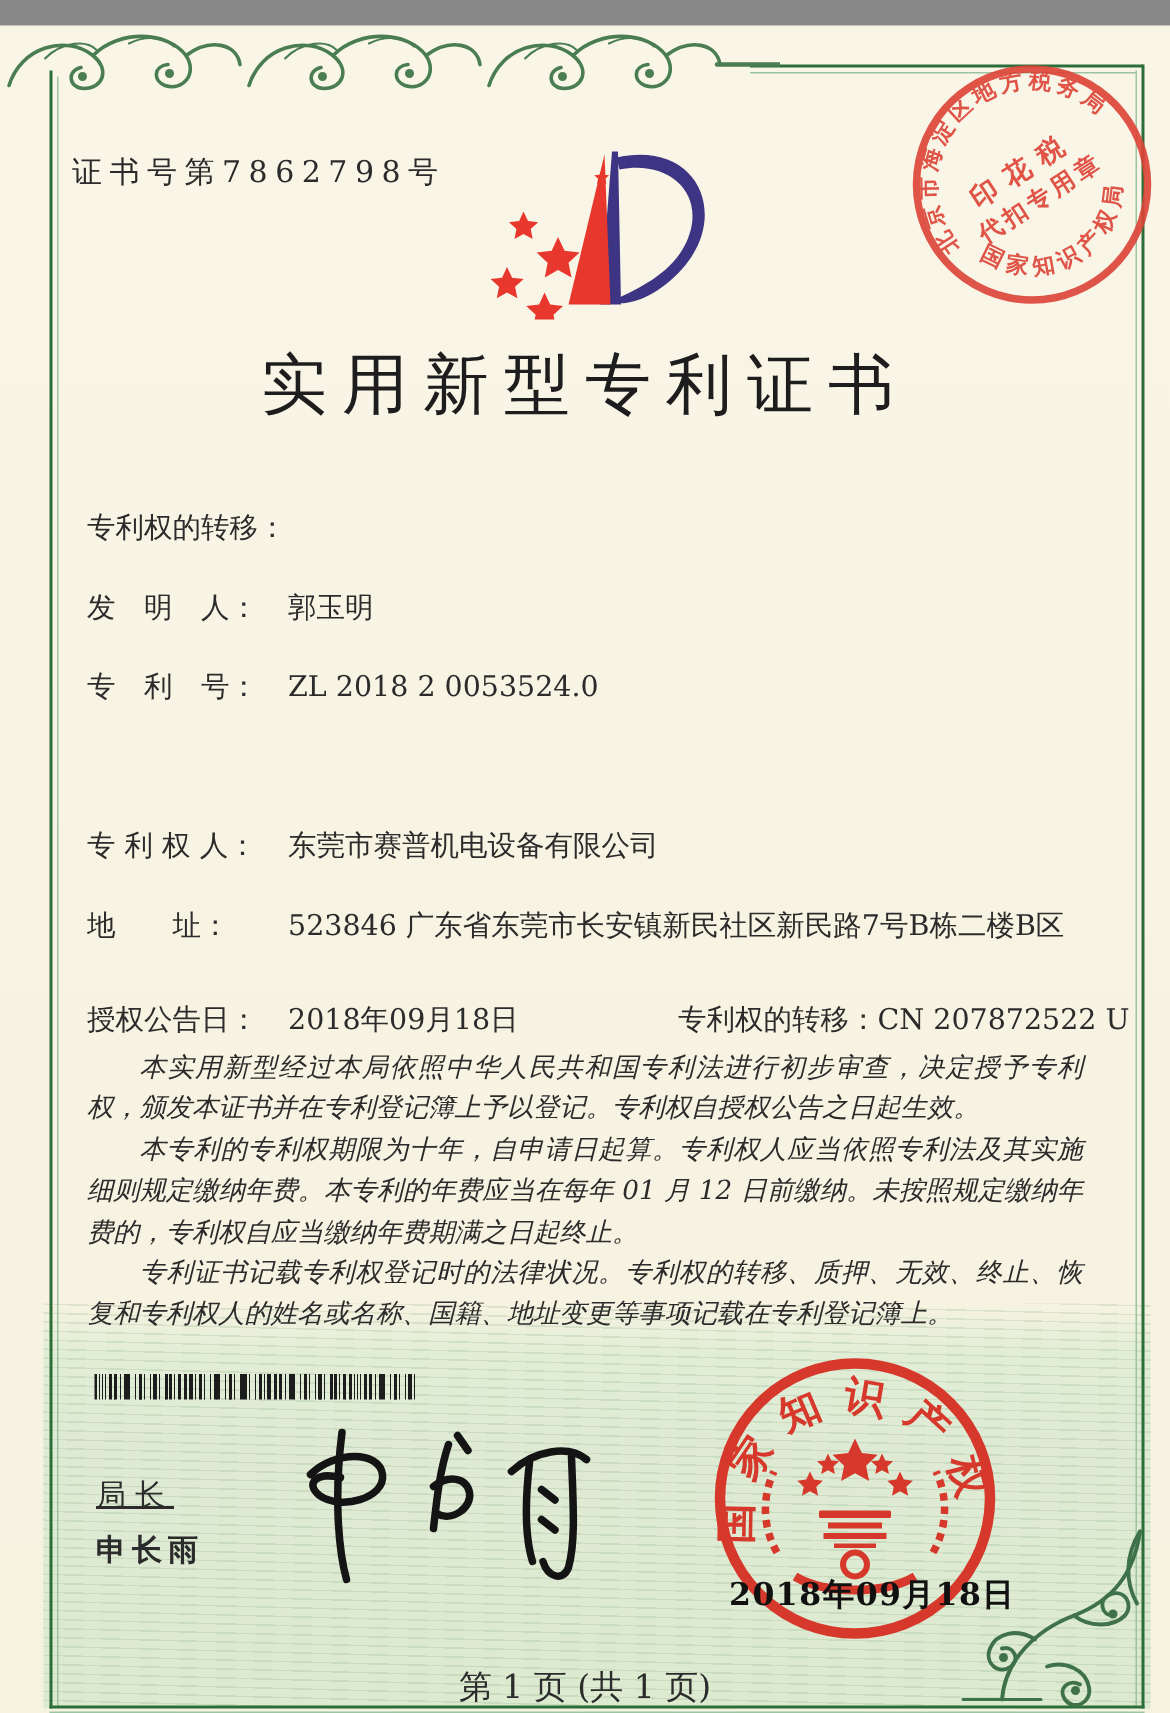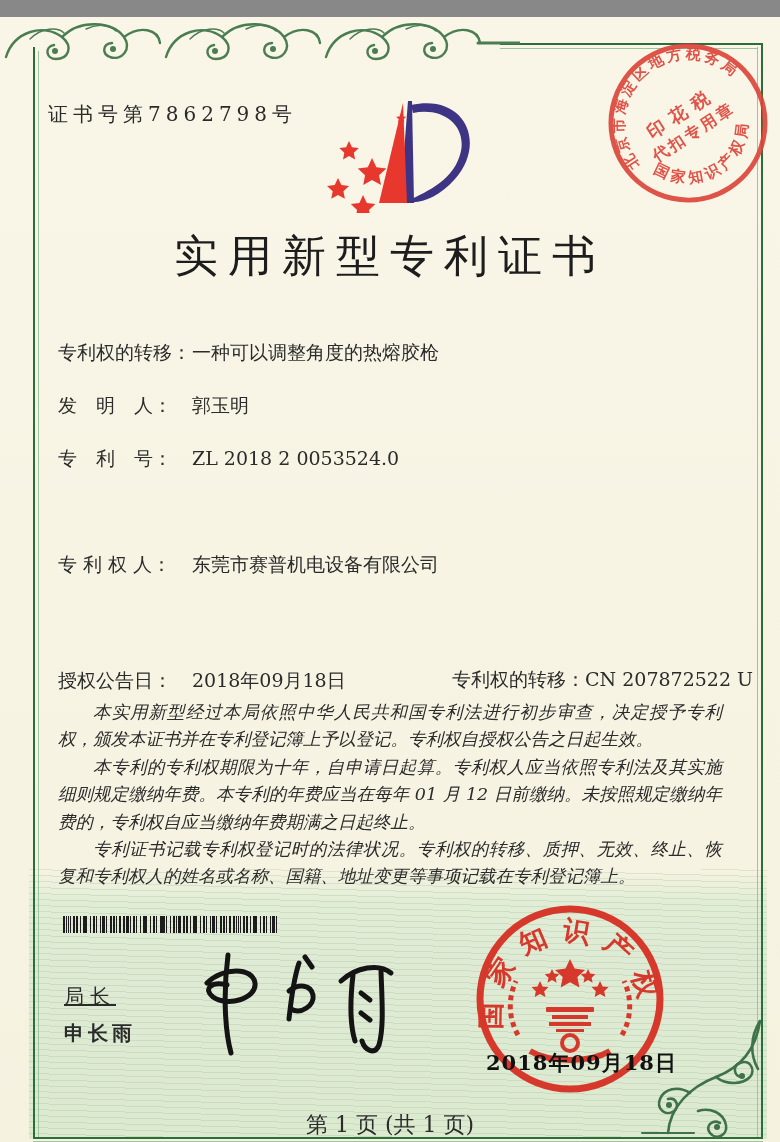--- a/index.html
+++ b/index.html
@@ -118,33 +118,36 @@
       <path d="M0 0 l4.4 9.2 10 1.2 -7.4 6.8 2 9.8 -9-5 -8.8 5 1.9-9.8 -7.3-6.8 10-1.2 Z" transform="translate(57,63)"></path>
       <path d="M0 0 l3.4 7.1 7.7 .9 -5.7 5.2 1.5 7.6 -6.9-3.8 -6.8 3.8 1.5-7.6 -5.7-5.2 7.7-.9 Z" transform="translate(23,83)"></path>
       <path d="M0 0 l3.8 8 8.6 1 -6.4 5.9 1.7 8.5 -7.7-4.3 -7.6 4.3 1.7-8.5 -6.3-5.9 8.6-1 Z" transform="translate(48,100)"></path>
     </g>
   </svg>
 
   <div class="title">实用新型专利证书</div>
 
   <div class="frow" style="top:322px">
     <span class="flabel">专利权的转移：</span>
-    <span class="fvalue">一种可以调整角度的热熔胶枪</span>
   </div>
   <div class="frow" style="top:375px">
     <span class="flabel">发　明　人：</span>
     <span class="fvalue">郭玉明</span>
   </div>
   <div class="frow" style="top:428px">
     <span class="flabel">专　利　号：</span>
     <span class="fvalue">ZL 2018 2 0053524.0</span>
   </div>
   <div class="frow" style="top:534px">
     <span class="flabel">专 利 权 人：</span>
     <span class="fvalue">东莞市赛普机电设备有限公司</span>
+  </div>
+  <div class="frow" style="top:587px">
+    <span class="flabel">地　　址：</span>
+    <span class="fvalue">523846 广东省东莞市长安镇新民社区新民路7号B栋二楼B区</span>
   </div>
   <div class="frow" style="top:650px">
     <span class="flabel">授权公告日：</span>
     <span class="fvalue">2018年09月18日</span>
   </div>
   <div class="gazette"><span>专利权的转移：</span><span>CN 207872522 U</span></div>
 
   <div class="paras">
     <p>本实用新型经过本局依照中华人民共和国专利法进行初步审查，决定授予专利权，颁发本证书并在专利登记簿上予以登记。专利权自授权公告之日起生效。</p>
     <p>本专利的专利权期限为十年，自申请日起算。专利权人应当依照专利法及其实施细则规定缴纳年费。本专利的年费应当在每年 01 月 12 日前缴纳。未按照规定缴纳年费的，专利权自应当缴纳年费期满之日起终止。</p>

